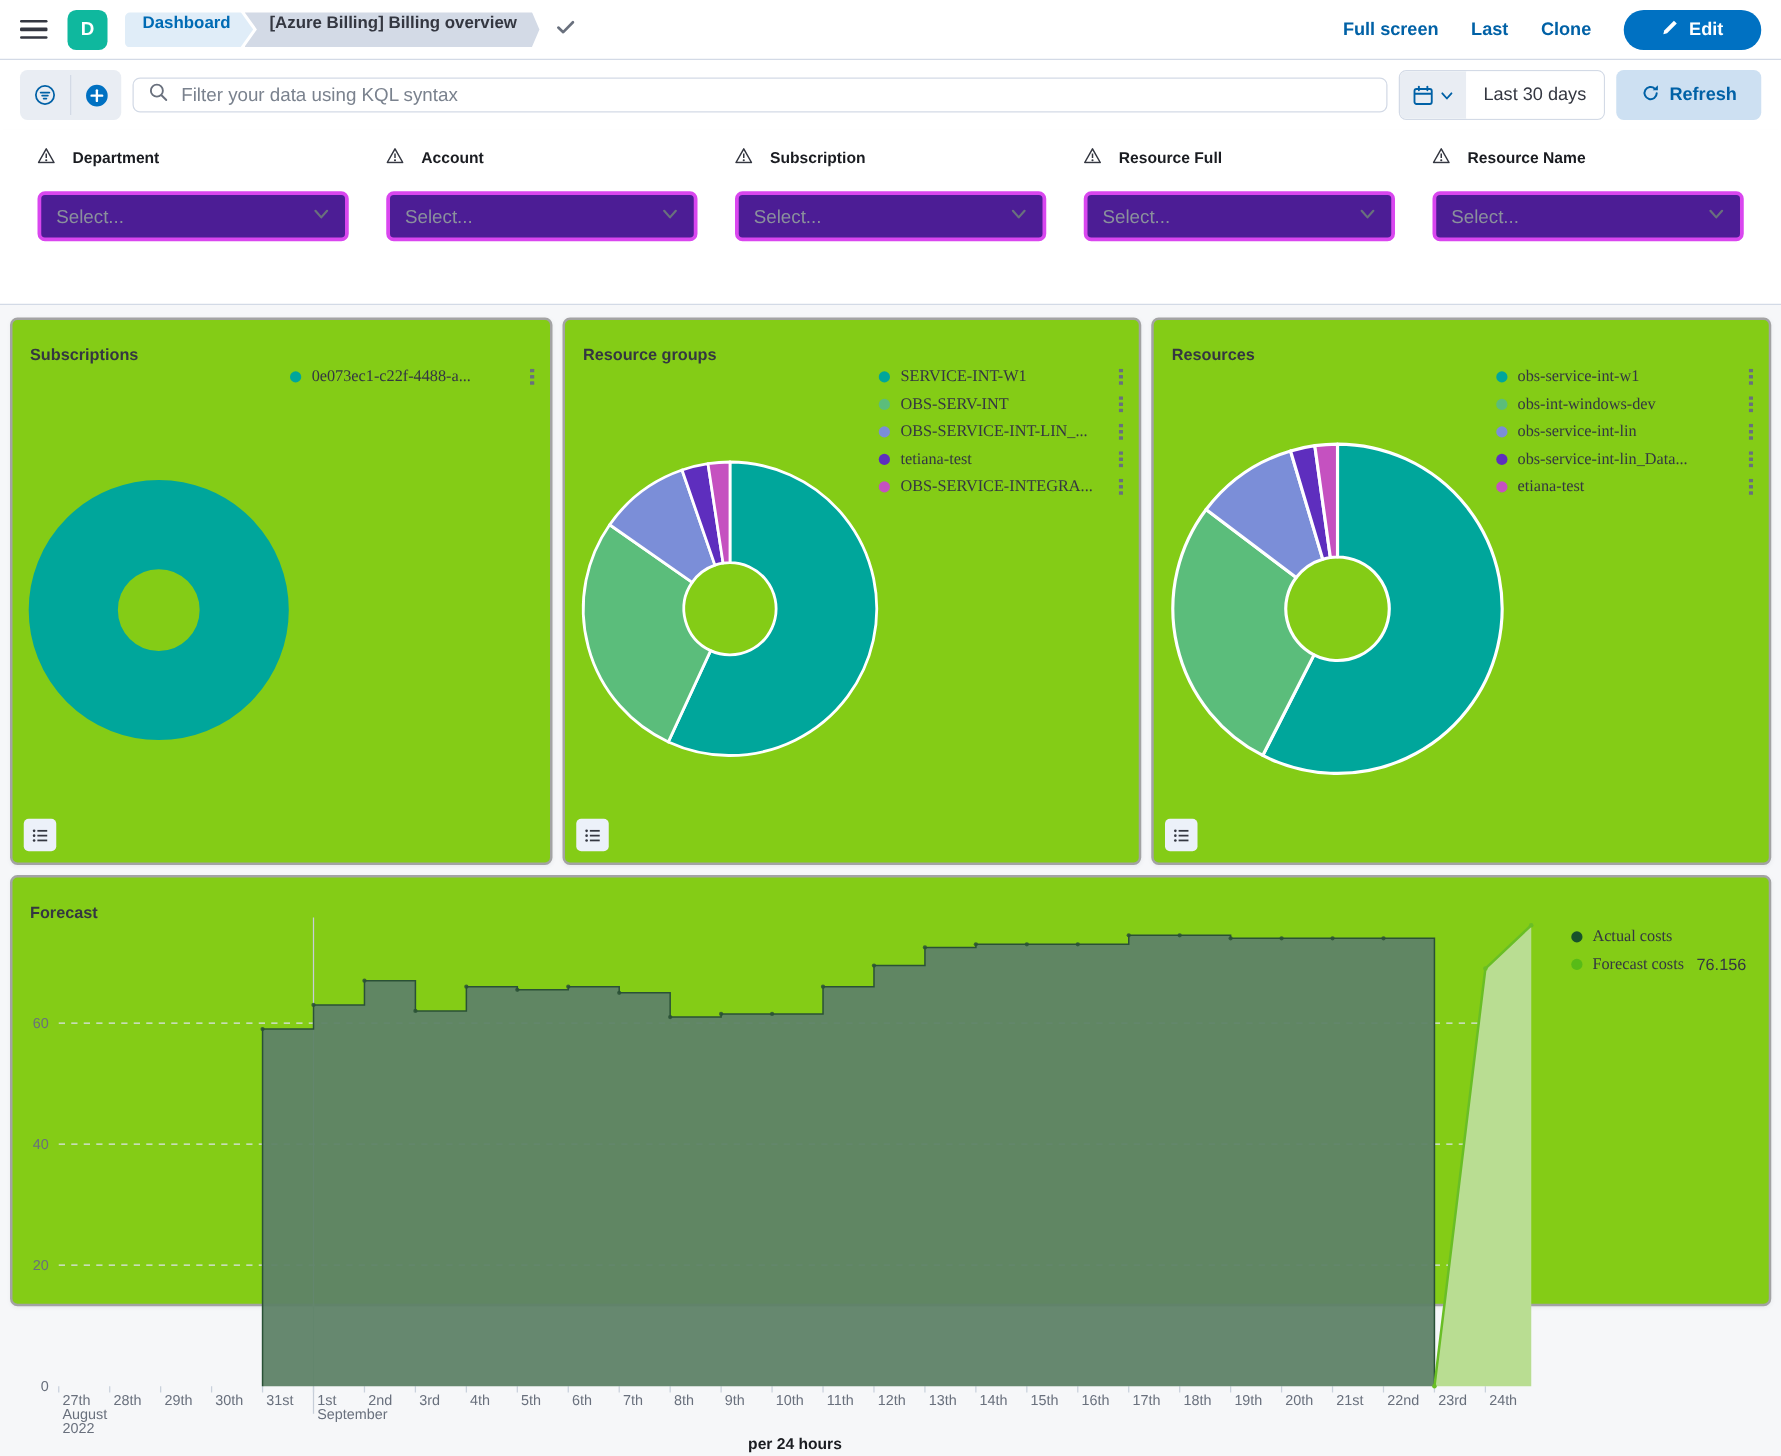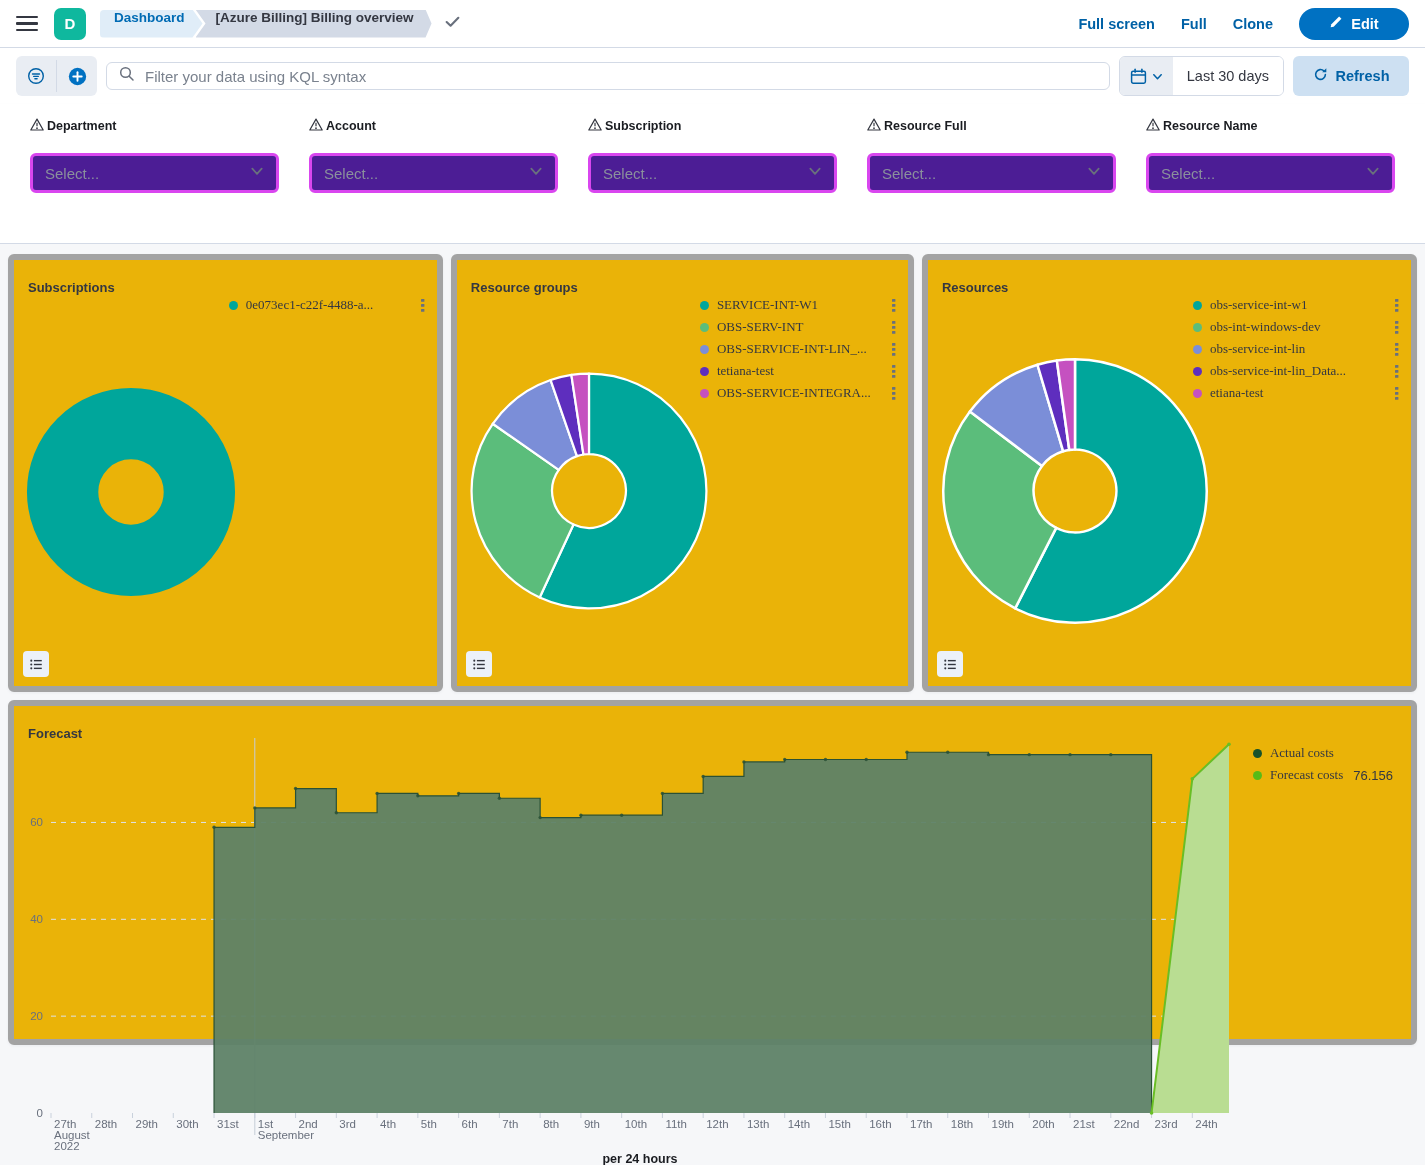--- a/index.html
+++ b/index.html
@@ -30,27 +30,27 @@
   .kql{ flex:1; height:28px; border:1px solid #D3DAE6; border-radius:6px; display:flex; align-items:center; padding:0 12px; background:#fff; }
   .kql input{ border:none; outline:none; flex:1; font-size:15px; font-family:inherit; color:#343741; margin-left:8px; background:transparent; }
   .kql input::placeholder{ color:#7a828e; }
   .datepicker{ display:flex; height:40px; border:1px solid #D3DAE6; border-radius:6px; overflow:hidden; }
   .date-cal{ background:#E9EDF3; display:flex; align-items:center; padding:0 10px; gap:5px; cursor:pointer; border:none; }
   .date-text{ background:#fff; display:flex; align-items:center; padding:0 14px; font-size:14.5px; color:#343741; cursor:pointer; border:none; font-family:inherit; }
   .refresh-btn{ background:#CDE0F2; color:#0061A6; border:none; border-radius:6px; height:40px; min-width:116px; font-size:14.5px; font-weight:600; display:flex; align-items:center; justify-content:center; gap:8px; cursor:pointer; font-family:inherit; }
   
   .filters{ display:flex; gap:30px; padding:14px 30px 50px; background:#fff; border-bottom:1px solid #D3DAE6; box-shadow:0 2px 3px rgba(120,130,145,.12); }
   .fcontrol{ flex:1; }
-  .flabel{ display:flex; align-items:center; gap:3px; font-size:12.5px; font-weight:bold; color:#1A1C21; margin-bottom:7px; }
+  .flabel{ display:flex; align-items:center; gap:14px; font-size:12.5px; font-weight:bold; color:#1A1C21; margin-bottom:7px; }
   .fselect{ height:40px; background:#4c1d95; border:3px solid #d946ef; border-radius:6px; display:flex; align-items:center; padding:0 12px; cursor:pointer;margin-top:19px; }
   .fselect .sel-text{ flex:1; color:#8A909C; font-size:15px; }
   
   .dashboard{ background:#F6F7F9; padding:10px 8px 8px; height:calc(1165px - 242px); }
   .row1{ display:flex; gap:8px; }
-  .panel{ background:#eab308; border:6px solid #a3a3a3; border-radius:6px; box-shadow:0 1px 3px rgba(100,110,125,.08); position:relative; }
+  .panel{ background:#84cc16; border:2px solid #a3a3a3; border-radius:6px; box-shadow:0 1px 3px rgba(100,110,125,.08); position:relative; }
   .row1 .panel{ height:438px; }
   .p-sub{ flex:435; } .p-rg{ flex:464; } .p-res{ flex:497; }
   .panel-title{ font-size:13px; font-weight:bold; color:#343741; padding:9px 0 0 14px; }
   .legend{ list-style:none; margin:0; padding:0; position:absolute; top:34px; right:10px; width:198px; }
   .p-res .legend{ width:208px; }
   .legend-item{ display:flex; align-items:center; height:22px; gap:8px; cursor:pointer; }
   .dot{ width:9px; height:9px; border-radius:50%; flex:0 0 auto; }
   .leg-label{ font-size:13px; color:#343741; white-space:nowrap; overflow:hidden; flex:1;font-family:Liberation Serif, serif; }
   .leg-value{ font-size:13px; color:#343741; margin-left:2px; }
   .kebab{ flex:0 0 auto; display:flex; align-items:center; padding:0 2px; }
@@ -79,21 +79,21 @@
     <span class="crumb first">Dashboard</span>
     <span class="crumb last">[Azure Billing] Billing overview</span>
   </nav>
   <span class="check">
     <svg width="17" height="17" viewBox="0 0 16 16">
         <polyline points="2.5,8.5 6.2,12 13.5,4.5" fill="none" stroke="#69707D" stroke-width="2" stroke-linecap="round" stroke-linejoin="round"></polyline>
       </svg>
   </span>
   <div class="nav-right">
     <a class="nav-link">Full screen</a>
-    <a class="nav-link">Full</a>
+    <a class="nav-link">Last</a>
     <a class="nav-link">Clone</a>
     <button class="edit-btn">
       <span><svg width="14" height="14" viewBox="0 0 16 16">
             <path d="M11.6 1.8l2.6 2.6-8.9 8.9-3.4.8.8-3.4z" fill="#fff"></path>
           </svg></span>
       <span>Edit</span>
     </button>
   </div>
 </header>
 

